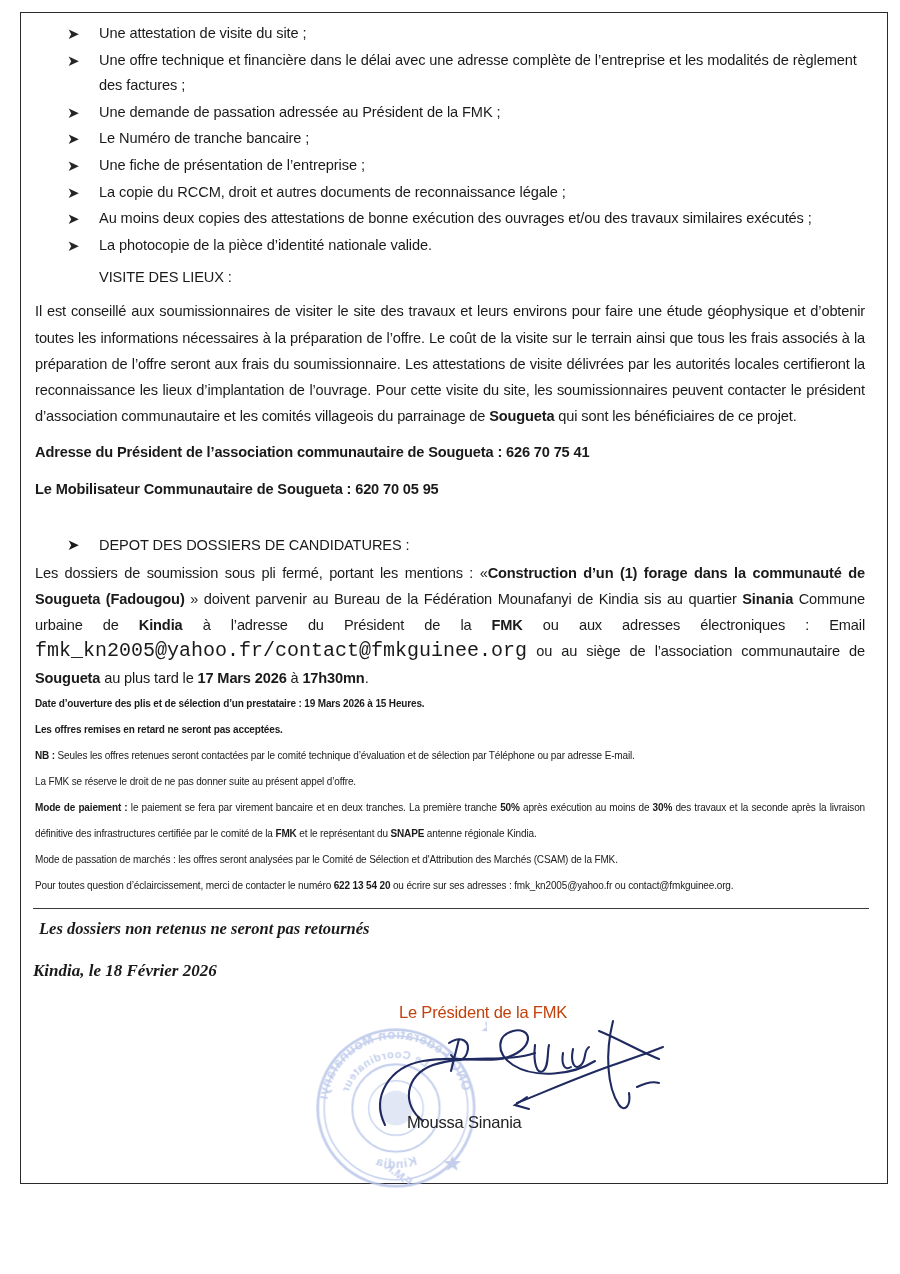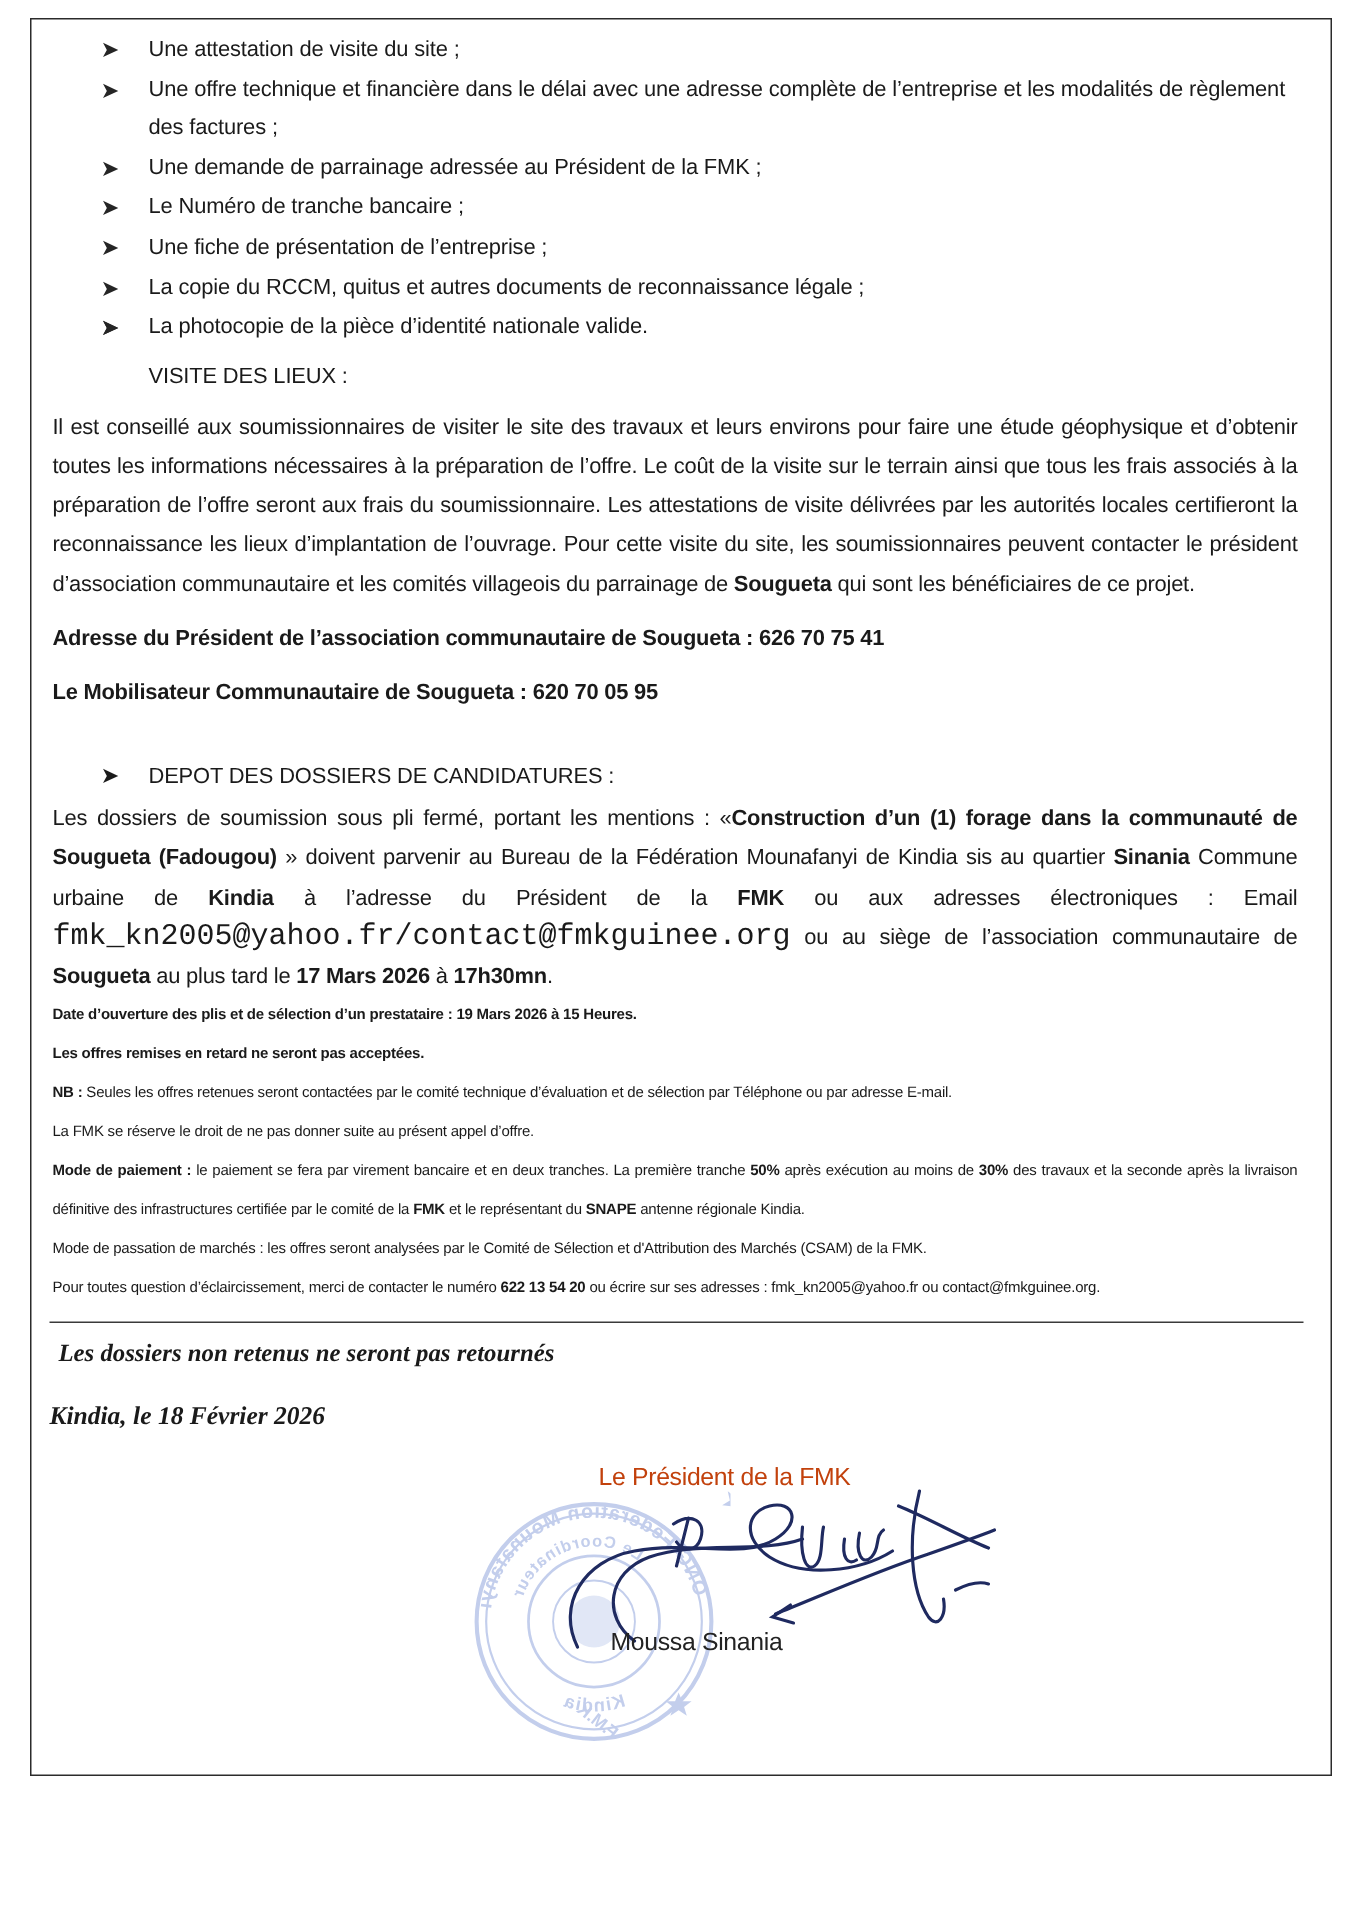--- a/index.html
+++ b/index.html
@@ -84,25 +84,25 @@
 </style>
 </head>
 <body>
 
 <div class="page">
  <div class="inner">
 
   <ul class="blist">
     <li><span class="bul">➤</span><span>Une attestation de visite du site ;</span></li>
     <li><span class="bul">➤</span><span>Une offre technique et financière dans le délai avec une adresse complète de l’entreprise et les modalités de règlement des factures ;</span></li>
-    <li><span class="bul">➤</span><span>Une demande de parrainage adressée au Président de la FMK ;</span></li>
+    <li><span class="bul">➤</span><span>Une demande de passation adressée au Président de la FMK ;</span></li>
     <li><span class="bul">➤</span><span>Le Numéro de tranche bancaire ;</span></li>
     <li><span class="bul">➤</span><span>Une fiche de présentation de l’entreprise ;</span></li>
-    <li><span class="bul">➤</span><span>La copie du RCCM, quitus et autres documents de reconnaissance légale ;</span></li>
-    <li><span class="bul">➤</span></li>
+    <li><span class="bul">➤</span><span>La copie du RCCM, droit et autres documents de reconnaissance légale ;</span></li>
+    <li><span class="bul">➤</span><span>Au moins deux copies des attestations de bonne exécution des ouvrages et/ou des travaux similaires exécutés ;</span></li>
     <li><span class="bul">➤</span><span>La photocopie de la pièce d’identité nationale valide.</span></li>
   </ul>
 
   <div class="subhead">VISITE DES LIEUX :</div>
 
   <div class="para"><span>Il est conseillé aux soumissionnaires de visiter le site des travaux et leurs environs pour faire une étude géophysique et d’obtenir toutes les informations nécessaires à la préparation de l’offre. Le coût de la visite sur le terrain ainsi que tous les frais associés à la préparation de l’offre seront aux frais du soumissionnaire. Les attestations de visite délivrées par les autorités locales certifieront la reconnaissance les lieux d’implantation de l’ouvrage. Pour cette visite du site, les soumissionnaires peuvent contacter le président d’association communautaire et les comités villageois du parrainage de </span><b>Sougueta</b><span> qui sont les bénéficiaires de ce projet.</span></div>
 
   <div class="line"><b>Adresse du Président de l’association communautaire de Sougueta : 626 70 75 41</b></div>
   <div class="line"><b>Le Mobilisateur Communautaire de Sougueta : 620 70 05 95</b></div>
 

